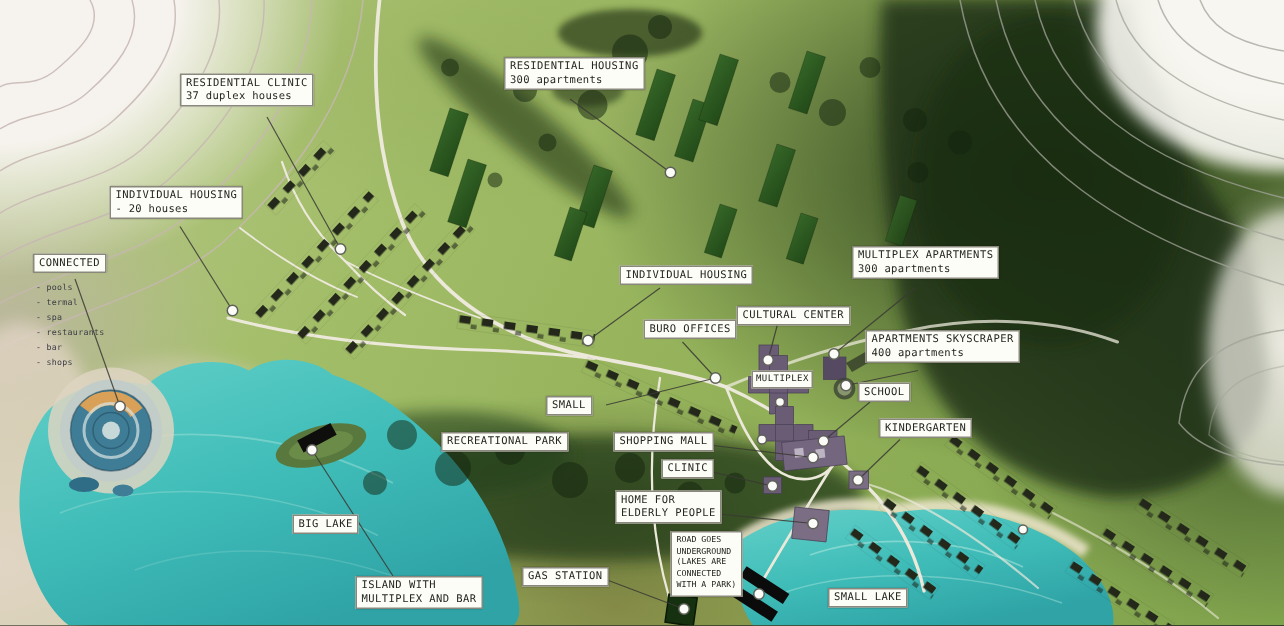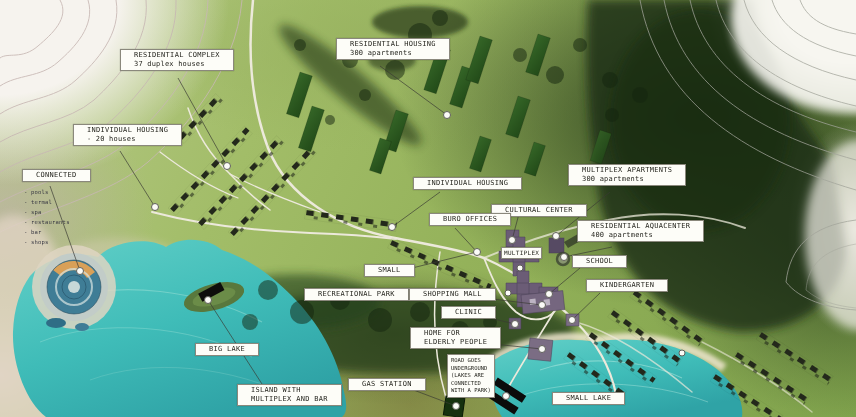--- a/index.html
+++ b/index.html
@@ -18,21 +18,21 @@
       radial-gradient(ellipse 430px 270px at 82% 28%, rgba(28,46,20,.88), rgba(28,46,20,0) 72%),
       radial-gradient(ellipse 270px 210px at 98% 62%, rgba(36,54,26,.65), rgba(36,54,26,0) 75%),
       radial-gradient(ellipse 250px 95px at 46% 80%, rgba(62,68,32,.55), rgba(62,68,32,0) 75%),
       radial-gradient(ellipse 280px 110px at 48% 97%, rgba(122,112,58,.6), rgba(122,112,58,0) 78%),
       radial-gradient(ellipse 320px 130px at 45% 12%, rgba(152,178,96,.9), rgba(152,178,96,0) 80%),
       linear-gradient(115deg,#b9c98b 0%,#a2bd68 30%,#93b159 58%,#7fa24c 100%);
   }
   svg.overlay{position:absolute;inset:0;}
   .lbl{
     position:absolute;background:#fdfdf8;border:1px solid #8a887c;
-    color:#26261f;font-size:7px;line-height:9px;padding:1px 13px;
+    color:#26261f;font-size:7px;line-height:9px;padding:1px 3px;
     white-space:nowrap;letter-spacing:.3px;box-shadow:0 0 1px rgba(0,0,0,.35);
     z-index:5;
   }
   .lbl .sub{letter-spacing:.2px;}
   .lbl.small{font-size:6px;line-height:8px;padding:1px 2px;}
   .lbl.note{font-size:5.5px;line-height:7.5px;letter-spacing:0;padding:2px 3px;}
   .aqua-list{
     position:absolute;color:#3a3a44;font-size:5.5px;line-height:10px;
     letter-spacing:.2px;z-index:5;white-space:nowrap;
   }
@@ -281,21 +281,21 @@
       <circle cx="456" cy="406" r="3.5"></circle>
         <circle cx="208" cy="300" r="3.5"></circle>
       <circle cx="520" cy="268" r="3"></circle>
         <circle cx="508" cy="293" r="3"></circle>
       <circle cx="682" cy="353" r="3"></circle>
         <circle cx="506" cy="396" r="3.5"></circle>
     </g>
   </svg>
 
   <div class="lbl" style="left:120px;top:49px">
-    <div>RESIDENTIAL COMPLEX</div>
+    <div>RESIDENTIAL CLINIC</div>
     <div class="sub">37 duplex houses</div>
   </div>
 
   <div class="lbl" style="left:336px;top:38px">
     <div>RESIDENTIAL HOUSING</div>
     <div class="sub">300 apartments</div>
   </div>
 
   <div class="lbl" style="left:73px;top:124px">
     <div>INDIVIDUAL HOUSING</div>
@@ -315,28 +315,28 @@
   <div class="lbl" style="left:413px;top:177px">INDIVIDUAL HOUSING</div>
   <div class="lbl" style="left:491px;top:204px">CULTURAL CENTER</div>
   <div class="lbl" style="left:429px;top:213px">BURO OFFICES</div>
 
   <div class="lbl" style="left:568px;top:164px">
     <div>MULTIPLEX APARTMENTS</div>
     <div class="sub">300 apartments</div>
   </div>
 
   <div class="lbl" style="left:577px;top:220px">
-    <div>RESIDENTIAL AQUACENTER</div>
+    <div>APARTMENTS SKYSCRAPER</div>
     <div class="sub">400 apartments</div>
   </div>
 
   <div class="lbl" style="left:572px;top:255px">SCHOOL</div>
   <div class="lbl small" style="left:501px;top:247px">MULTIPLEX</div>
   <div class="lbl" style="left:364px;top:264px">SMALL</div>
-  <div class="lbl" style="left:304px;top:288px">RECREATIONAL PARK</div>
+  <div class="lbl" style="left:294px;top:288px">RECREATIONAL PARK</div>
   <div class="lbl" style="left:409px;top:288px">SHOPPING MALL</div>
   <div class="lbl" style="left:441px;top:306px">CLINIC</div>
   <div class="lbl" style="left:586px;top:279px">KINDERGARTEN</div>
 
   <div class="lbl" style="left:410px;top:327px">
     <div>HOME FOR</div>
     <div>ELDERLY PEOPLE</div>
   </div>
 
   <div class="lbl" style="left:195px;top:343px">BIG LAKE</div>

